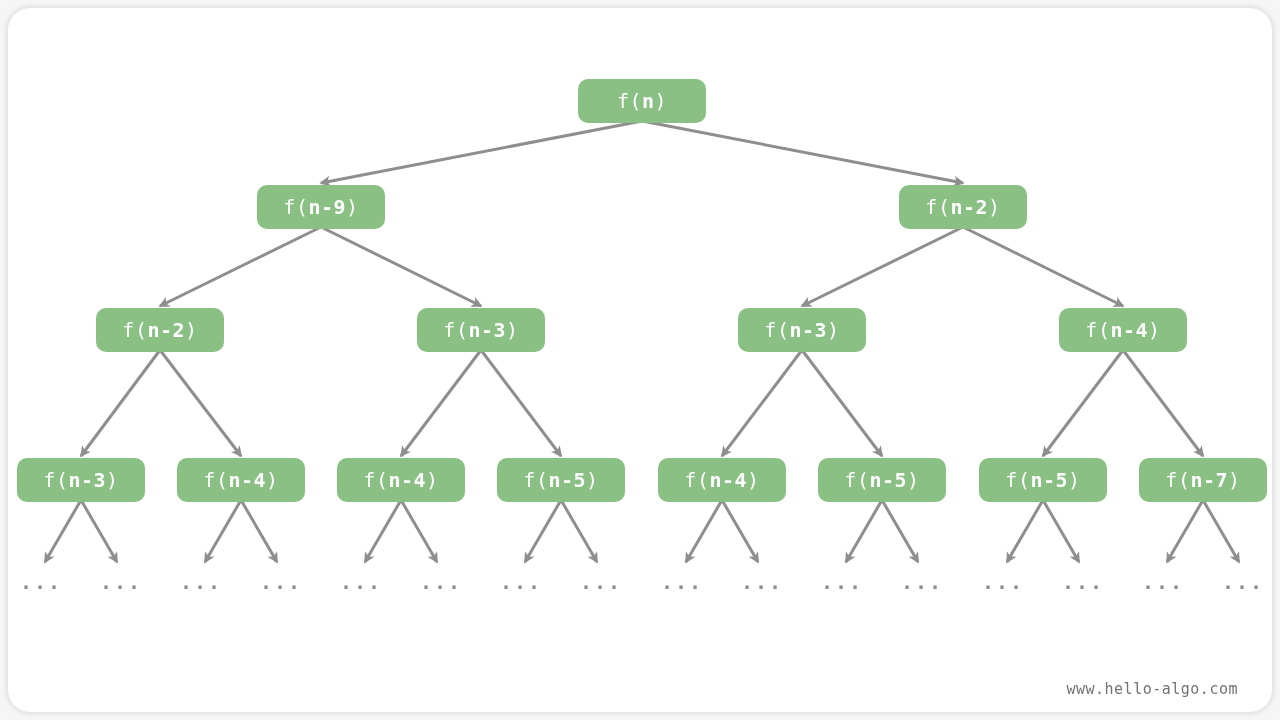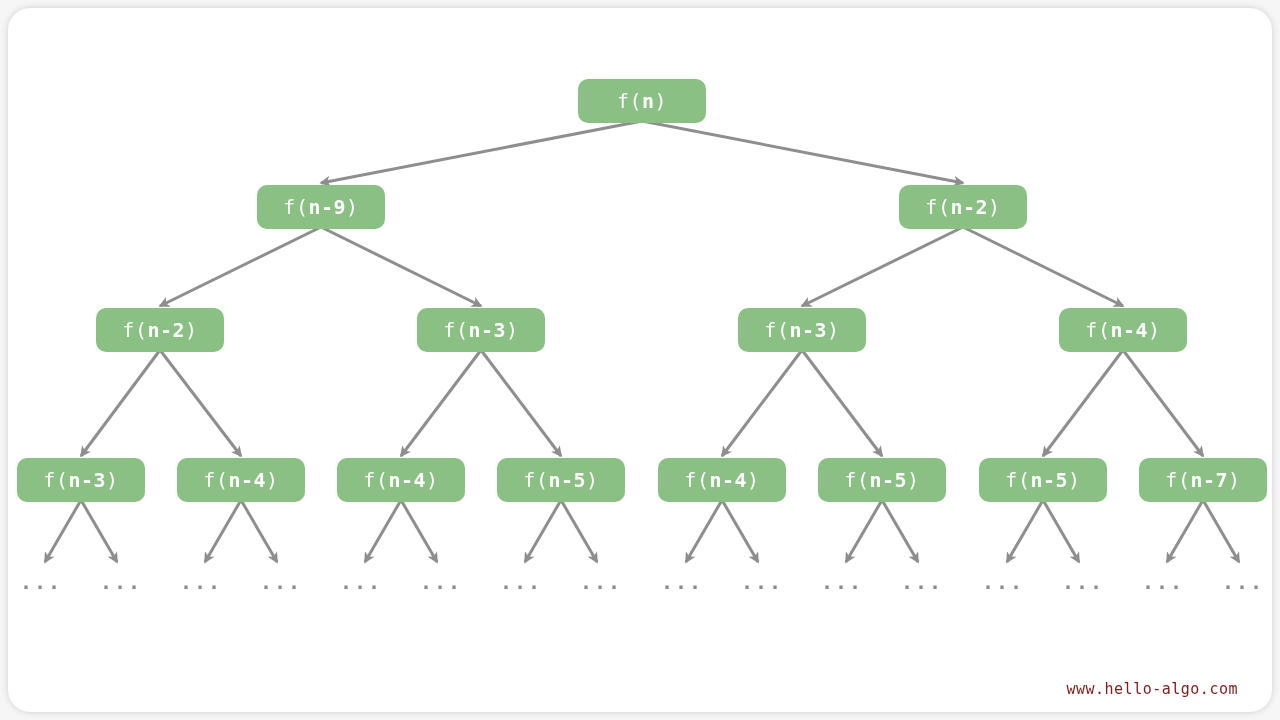--- a/index.html
+++ b/index.html
@@ -110,21 +110,21 @@
           <line x1="722" y1="500" x2="758" y2="562" stroke="#8e8e8e" stroke-width="3" marker-end="url(#arrow)"></line>
           <line x1="882" y1="500" x2="846" y2="562" stroke="#8e8e8e" stroke-width="3" marker-end="url(#arrow)"></line>
           <line x1="882" y1="500" x2="918" y2="562" stroke="#8e8e8e" stroke-width="3" marker-end="url(#arrow)"></line>
           <line x1="1043" y1="500" x2="1007" y2="562" stroke="#8e8e8e" stroke-width="3" marker-end="url(#arrow)"></line>
           <line x1="1043" y1="500" x2="1079" y2="562" stroke="#8e8e8e" stroke-width="3" marker-end="url(#arrow)"></line>
           <line x1="1203" y1="500" x2="1167" y2="562" stroke="#8e8e8e" stroke-width="3" marker-end="url(#arrow)"></line>
           <line x1="1203" y1="500" x2="1239" y2="562" stroke="#8e8e8e" stroke-width="3" marker-end="url(#arrow)"></line>
         </g>
     </svg>
 
-    <div class="watermark" style="color: #7f1d1d;">www.hello-algo.com</div>
+    <div class="watermark" style="color: #737373;">www.hello-algo.com</div>
   <div class="node" style="left: 578px; top: 79px; width: 128px; height: 44px; background: rgb(138, 192, 132); color: rgb(255, 255, 255);">
         <span>f(</span>
         <b>n</b>
         <span>)</span>
       </div>
       <div class="node" style="left: 257px; top: 185px; width: 128px; height: 44px; background: rgb(138, 192, 132); color: rgb(255, 255, 255);">
         <span>f(</span>
         <b>n-9</b>
         <span>)</span>
       </div>

